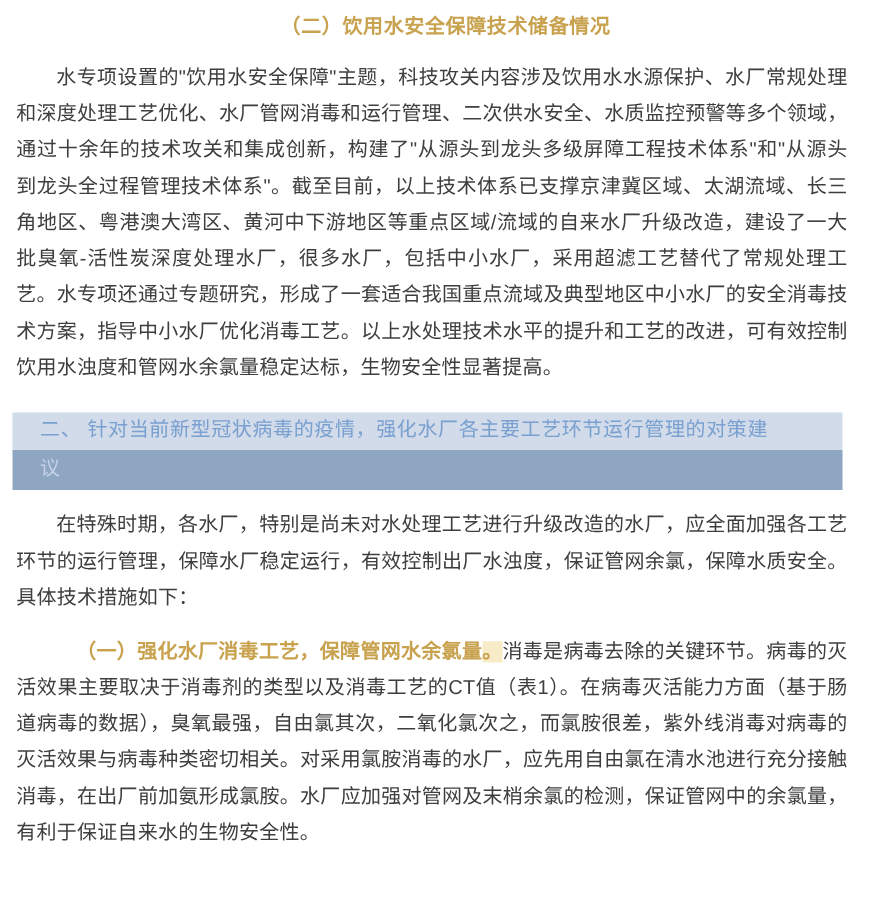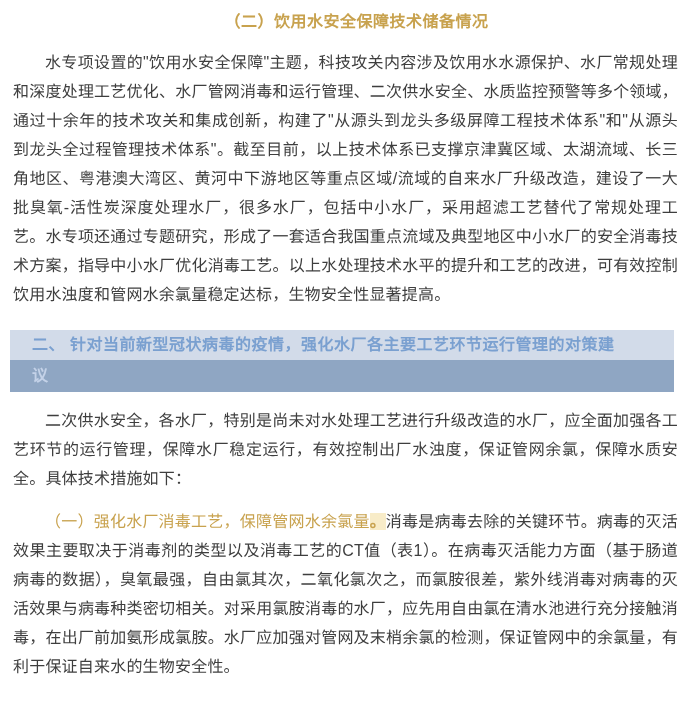--- a/index.html
+++ b/index.html
@@ -35,21 +35,21 @@
     letter-spacing: 0.2px;
   }
   p.first-para {
     margin-top: 14px;
   }
   .banner {
     margin: 21px 0 0 -3px;
     width: 664px;
     box-sizing: border-box;
     font-size: 16px;
-    font-weight: bold;
+    font-weight: normal;
     letter-spacing: 0.5px;
   }
   .banner-line1 {
     background: #d2dbe9;
     color: #7aa0d0;
     height: 30px;
     line-height: 30px;
     padding: 0 10px 0 22px;
     white-space: nowrap;
     overflow: hidden;
@@ -59,21 +59,22 @@
     color: #c4d2e8;
     height: 32px;
     line-height: 32px;
     padding: 0 10px 0 22px;
   }
   .para-disinfection {
     margin-top: 28px;
   }
   .inline-lead {
     color: #c8a24e;
-    font-weight: normal;
+    font-weight: bold;
+    margin-left: 16px;
   }
   .period-highlight {
     color: #c8a24e;
     font-weight: bold;
     background: #f8ecc8;
   }
 </style>
 </head>
 <body>
 
@@ -81,19 +82,19 @@
 
   <div class="gold-heading">（二）饮用水安全保障技术储备情况</div>
 
   <p class="body-para first-para">水专项设置的"饮用水安全保障"主题，科技攻关内容涉及饮用水水源保护、水厂常规处理和深度处理工艺优化、水厂管网消毒和运行管理、二次供水安全、水质监控预警等多个领域，通过十余年的技术攻关和集成创新，构建了"从源头到龙头多级屏障工程技术体系"和"从源头到龙头全过程管理技术体系"。截至目前，以上技术体系已支撑京津冀区域、太湖流域、长三角地区、粤港澳大湾区、黄河中下游地区等重点区域/流域的自来水厂升级改造，建设了一大批臭氧-活性炭深度处理水厂，很多水厂，包括中小水厂，采用超滤工艺替代了常规处理工艺。水专项还通过专题研究，形成了一套适合我国重点流域及典型地区中小水厂的安全消毒技术方案，指导中小水厂优化消毒工艺。以上水处理技术水平的提升和工艺的改进，可有效控制饮用水浊度和管网水余氯量稳定达标，生物安全性显著提高。</p>
 
   <div class="banner">
     <div class="banner-line1">二、 针对当前新型冠状病毒的疫情，强化水厂各主要工艺环节运行管理的对策建</div>
     <div class="banner-line2">议</div>
   </div>
 
-  <p class="body-para">二次供水安全，各水厂，特别是尚未对水处理工艺进行升级改造的水厂，应全面加强各工艺环节的运行管理，保障水厂稳定运行，有效控制出厂水浊度，保证管网余氯，保障水质安全。具体技术措施如下：</p>
+  <p class="body-para">在特殊时期，各水厂，特别是尚未对水处理工艺进行升级改造的水厂，应全面加强各工艺环节的运行管理，保障水厂稳定运行，有效控制出厂水浊度，保证管网余氯，保障水质安全。具体技术措施如下：</p>
 
   <p class="body-para para-disinfection">
     <span class="inline-lead">（一）强化水厂消毒工艺，保障管网水余氯量</span><span class="period-highlight">。</span><span>消毒是病毒去除的关键环节。病毒的灭活效果主要取决于消毒剂的类型以及消毒工艺的CT值（表1）。在病毒灭活能力方面（基于肠道病毒的数据），臭氧最强，自由氯其次，二氧化氯次之，而氯胺很差，紫外线消毒对病毒的灭活效果与病毒种类密切相关。对采用氯胺消毒的水厂，应先用自由氯在清水池进行充分接触消毒，在出厂前加氨形成氯胺。水厂应加强对管网及末梢余氯的检测，保证管网中的余氯量，有利于保证自来水的生物安全性。</span>
   </p>
 
 </div>
 
 </body></html>

